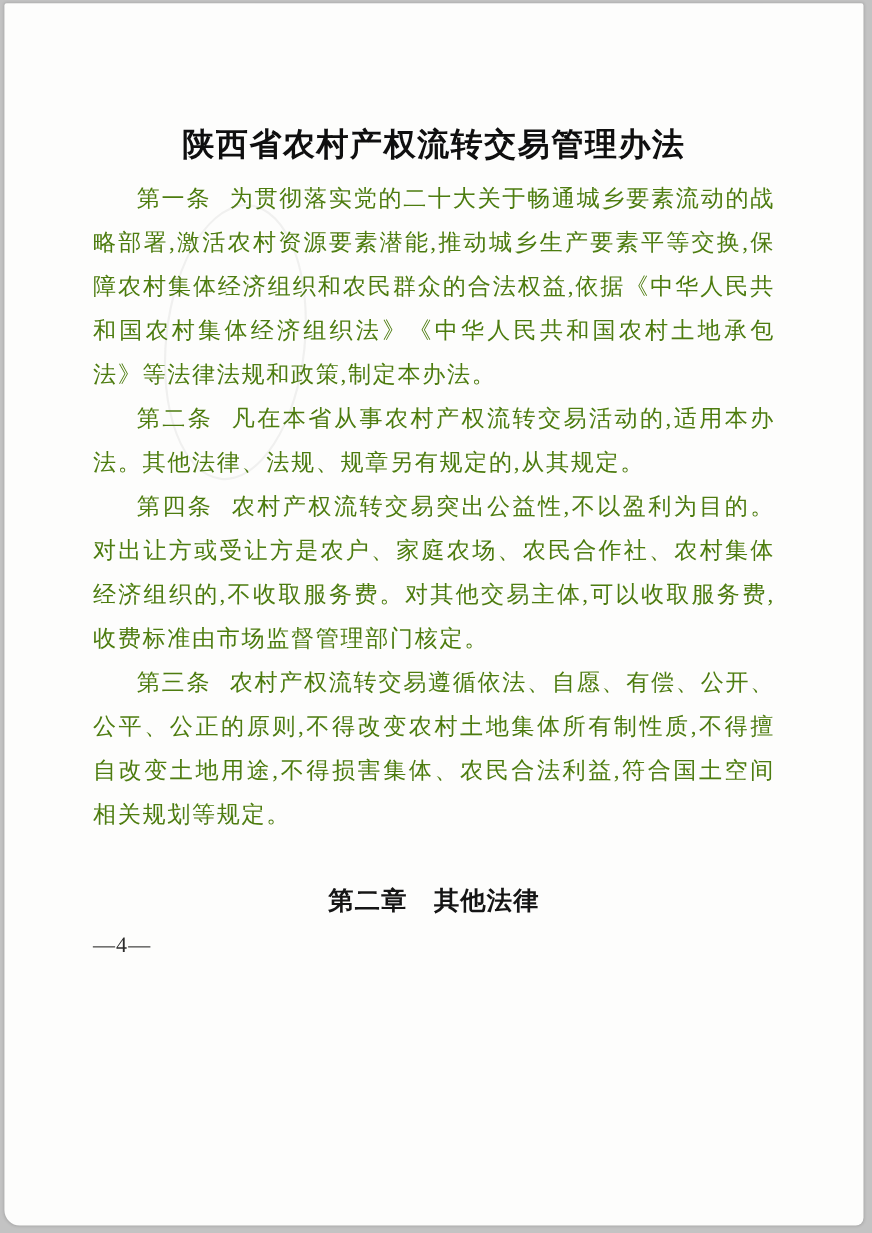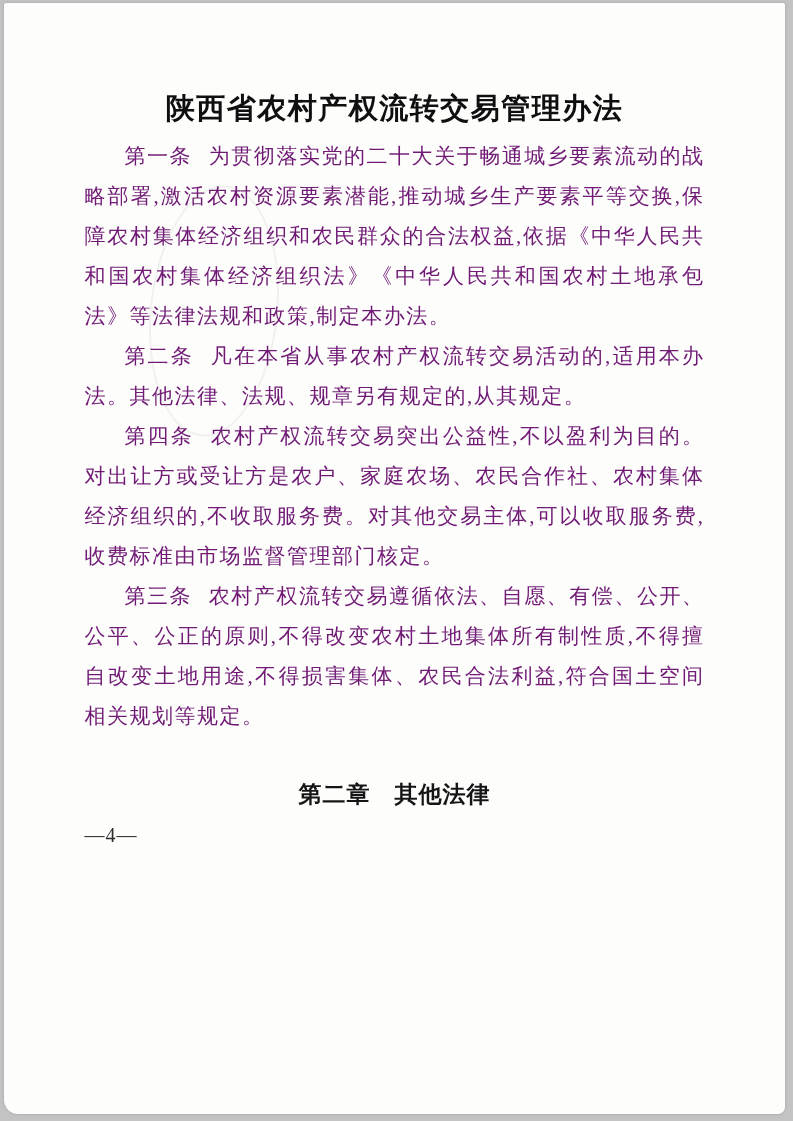--- a/index.html
+++ b/index.html
@@ -33,21 +33,21 @@
     border-radius: 50%;
     transform: rotate(6deg);
     pointer-events: none;
   }
   .content {
     width: 620px;
     margin: 0 auto;
     color: #1d1d1d;
   }
   .doc-title {
-    margin: 88px 0 0 0;
+    margin: 112px 0 0 0;
     text-align: center;
     font-size: 29px;
     line-height: 1.2;
     font-weight: bold;
     letter-spacing: 1.5px;
     color: #0f0f0f;
     font-family: "Liberation Serif", serif;
   }
   .chapter-heading {
     margin: 0;
@@ -63,21 +63,21 @@
   .chapter-2 { margin-top: 45px; }
   .articles-block { margin-top: 10px; }
   .articles-block-2 { margin-top: 6px; }
   .article {
     margin: 0;
     font-size: 21px;
     line-height: 40px;
     letter-spacing: 1.5px;
     text-align: justify;
     text-indent: 1.9em;
-    color: #701a75;
+    color: #4d7c0f;
   }
   .article-label { margin-right: 0.8em; }
   .page-number {
     margin-top: 16px;
     font-size: 20px;
     letter-spacing: 1px;
     color: #2c2c2c;
   }
 </style>
 </head>

